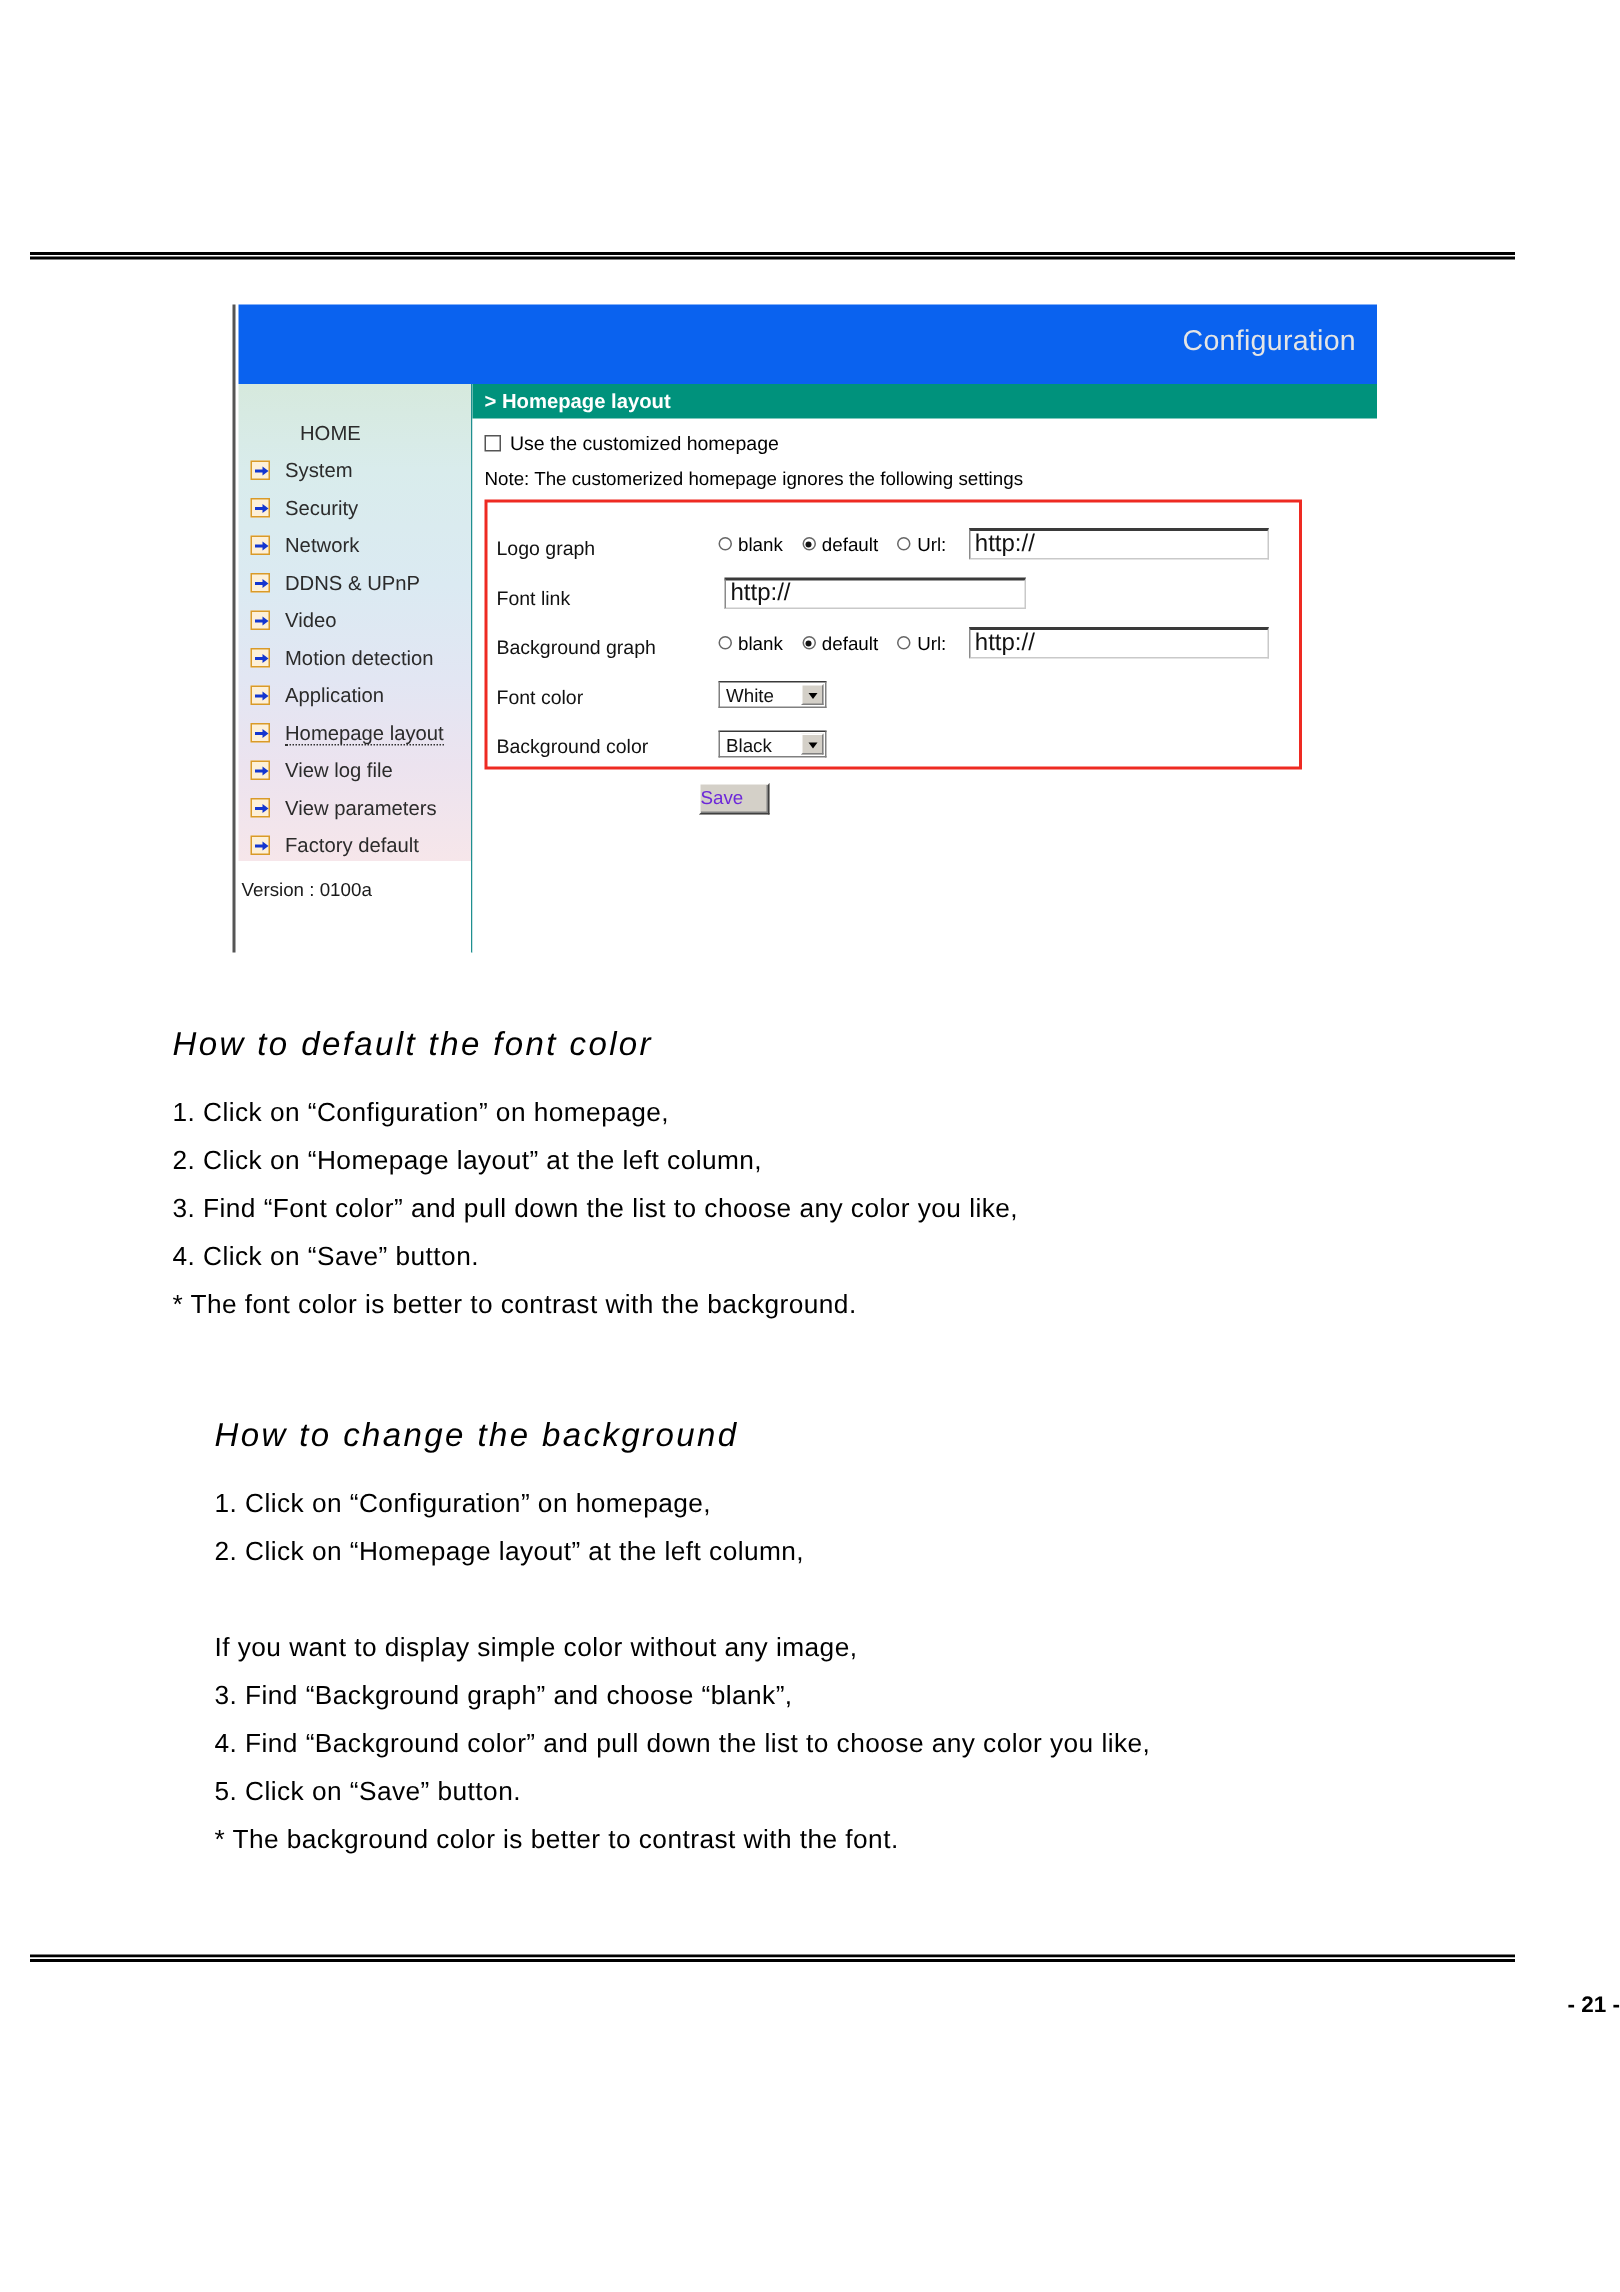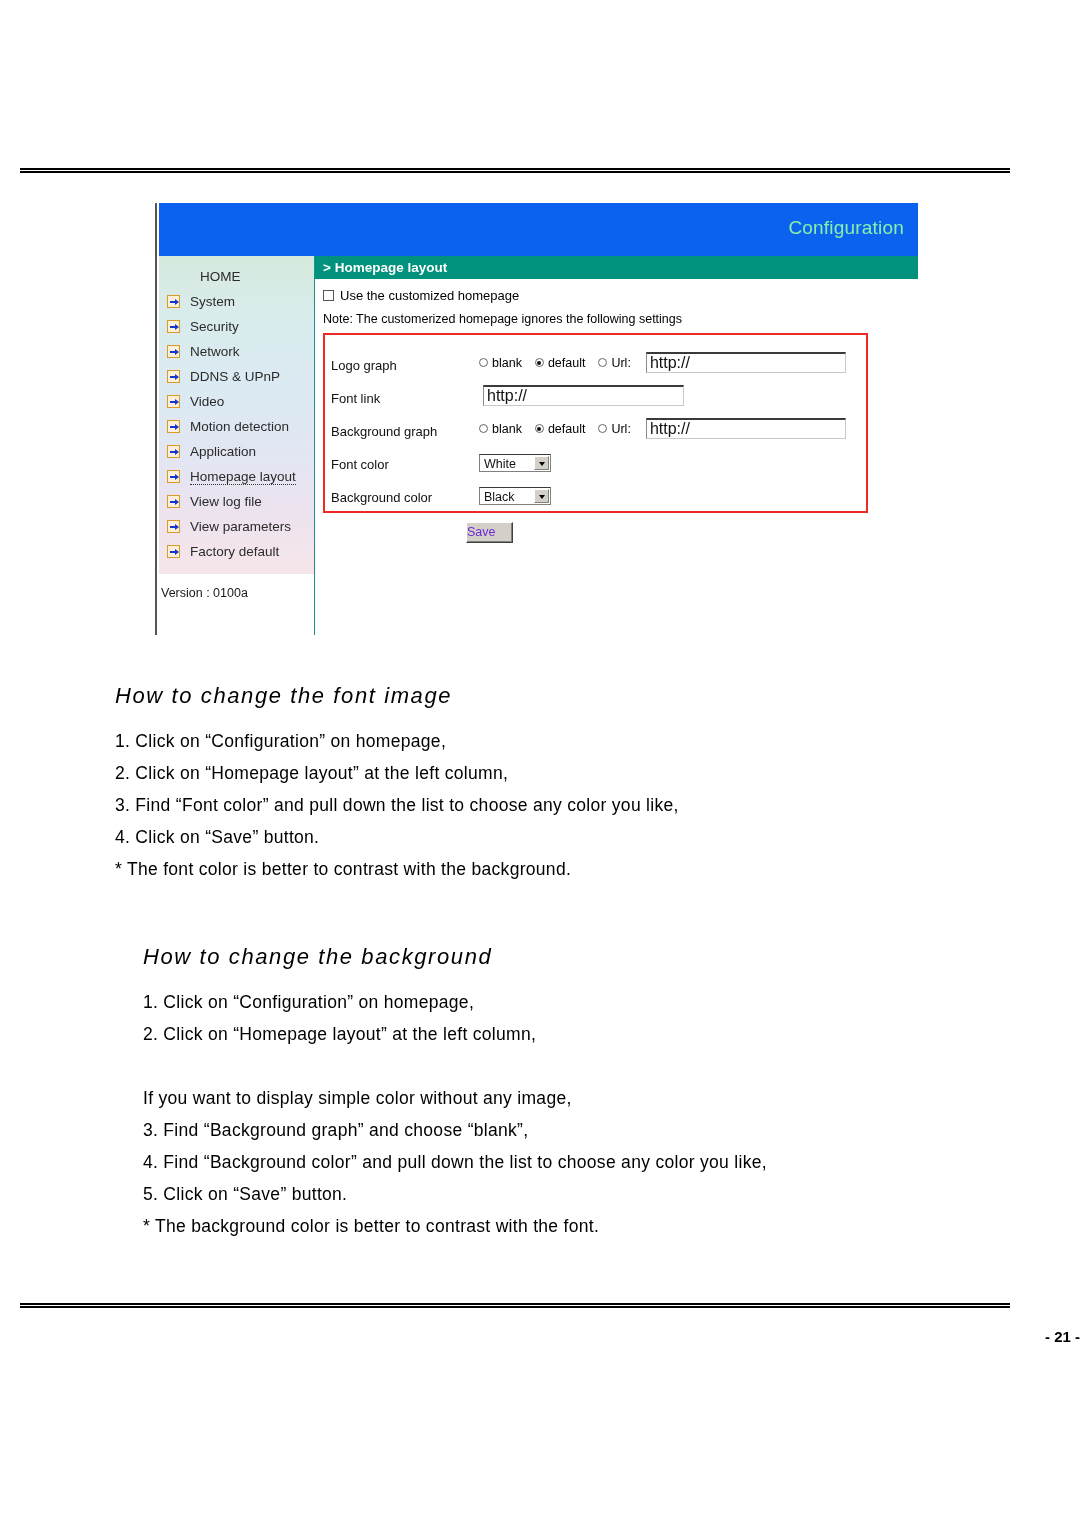--- a/index.html
+++ b/index.html
@@ -23,31 +23,31 @@
     background:#ffffff;
     border-left:2px solid #555;
     box-sizing:border-box;
   }
   #ui-header{
     position:absolute;left:2px;top:0;right:0;height:53px;
     background:#0a62ef;
   }
   #ui-header-title{
     position:absolute;right:14px;top:14px;
-    color:#86efac;font-size:19px;letter-spacing:.2px;
+    color:#e5e5e5;font-size:19px;letter-spacing:.2px;
   }
   #ui-body{position:absolute;left:2px;top:53px;right:0;bottom:0;}
 
   
   #sidebar{
     position:absolute;left:0;top:0;width:155px;height:318px;
     background:linear-gradient(180deg,#d6e9dd 0%,#d9ecec 18%,#dbeaf2 42%,#e2e6f3 62%,#ece3ef 80%,#f6e6ea 100%);
     border-right:1px solid #1f8f8f;
   }
-  #sidebar-inner{padding-top:8px;}
+  #sidebar-inner{padding-top:20px;}
   .nav-item{
     position:relative;height:25px;line-height:25px;
     font-size:13.5px;color:#2b2b2b;padding-left:31px;white-space:nowrap;
   }
   .nav-item.home{padding-left:41px;}
   .nav-icon{
     position:absolute;left:8px;top:6px;width:13px;height:13px;
     border:1px solid #d99a28;background:#fdf0d8;box-sizing:border-box;
   }
   .nav-icon:after{
@@ -305,21 +305,21 @@
         </div>
 
         <div id="save-button">Save</div>
 
       </div>
     </div>
   </div>
 </div>
 
 <div class="sec" id="sec-font">
-  <div class="sec-title">How to change the font image</div>
+  <div class="sec-title">How to default the font color</div>
   <div class="sec-line">1. Click on “Configuration” on homepage,</div>
   <div class="sec-line">2. Click on “Homepage layout” at the left column,</div>
   <div class="sec-line">3. Find “Font color” and pull down the list to choose any color you like,</div>
   <div class="sec-line">4. Click on “Save” button.</div>
   <div class="sec-line">*  The font color is better to contrast with the background.</div>
 </div>
 
 <div class="sec" id="sec-bg">
   <div class="sec-title">How to change the background</div>
   <div class="sec-line">1. Click on “Configuration” on homepage,</div>

